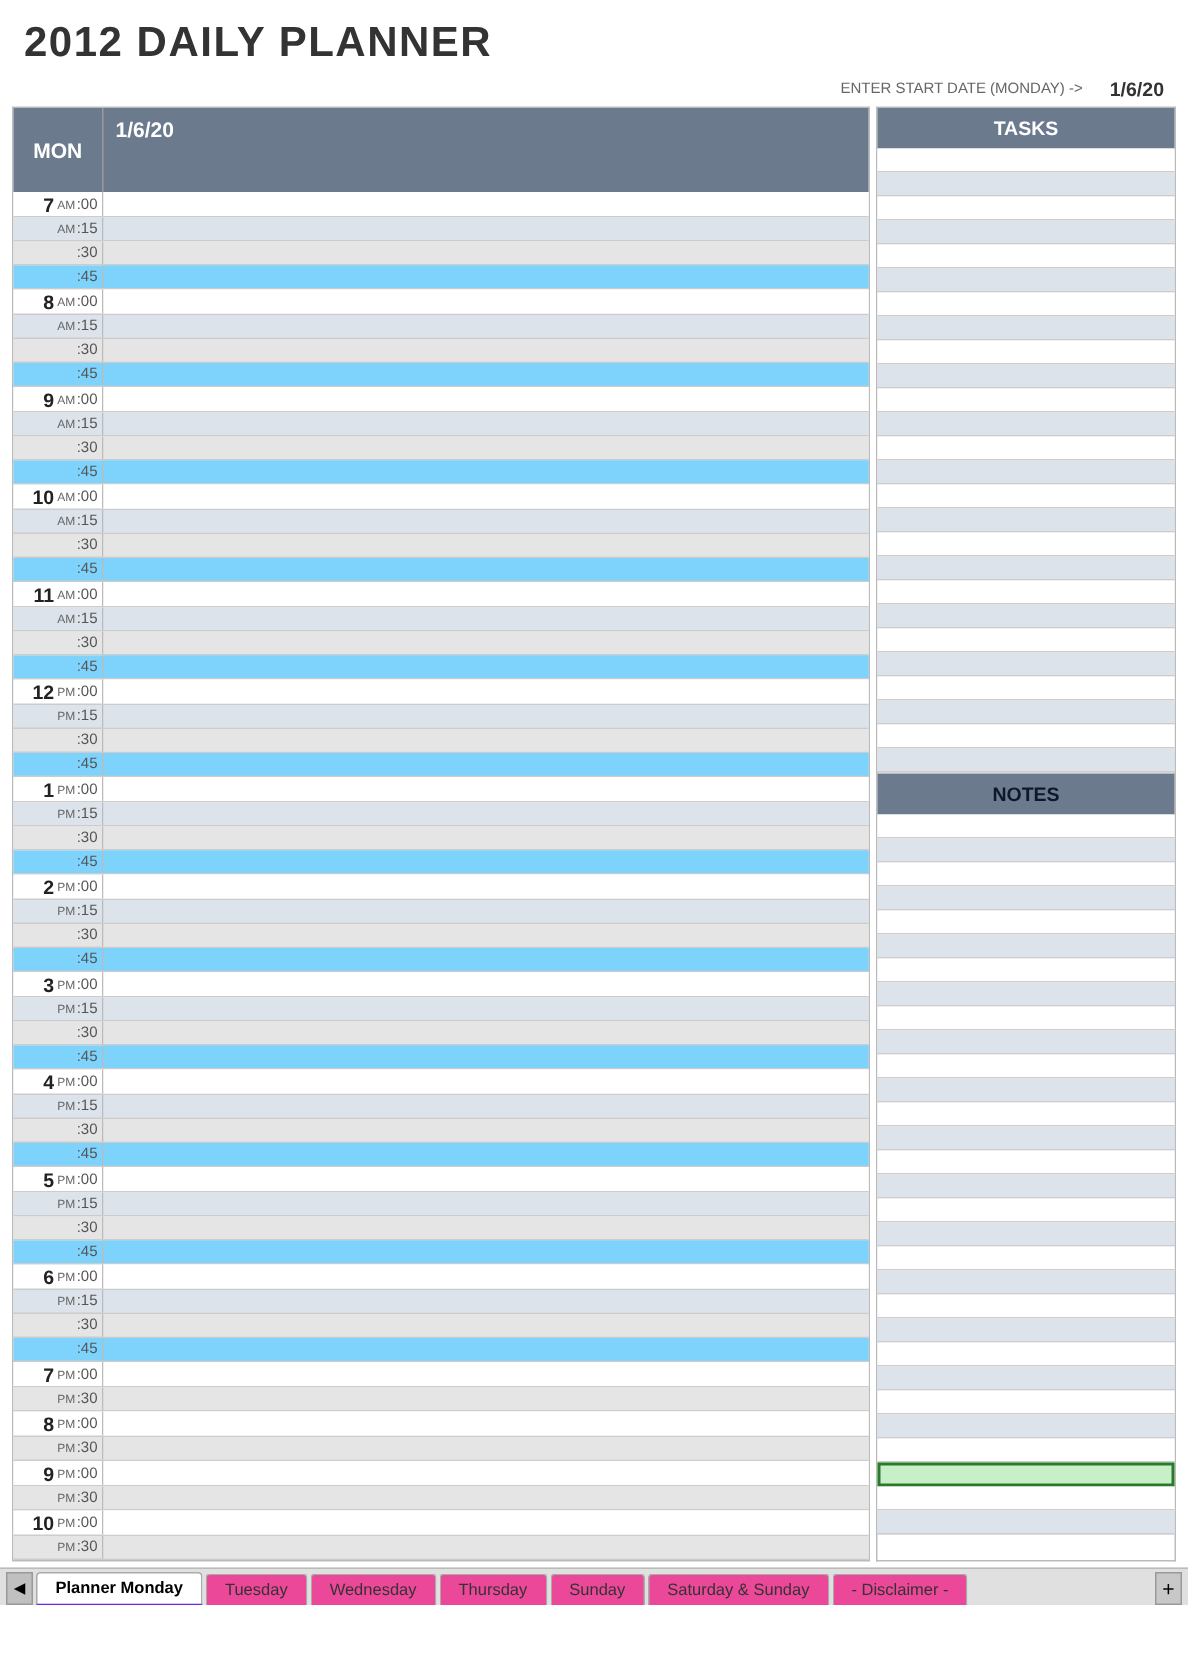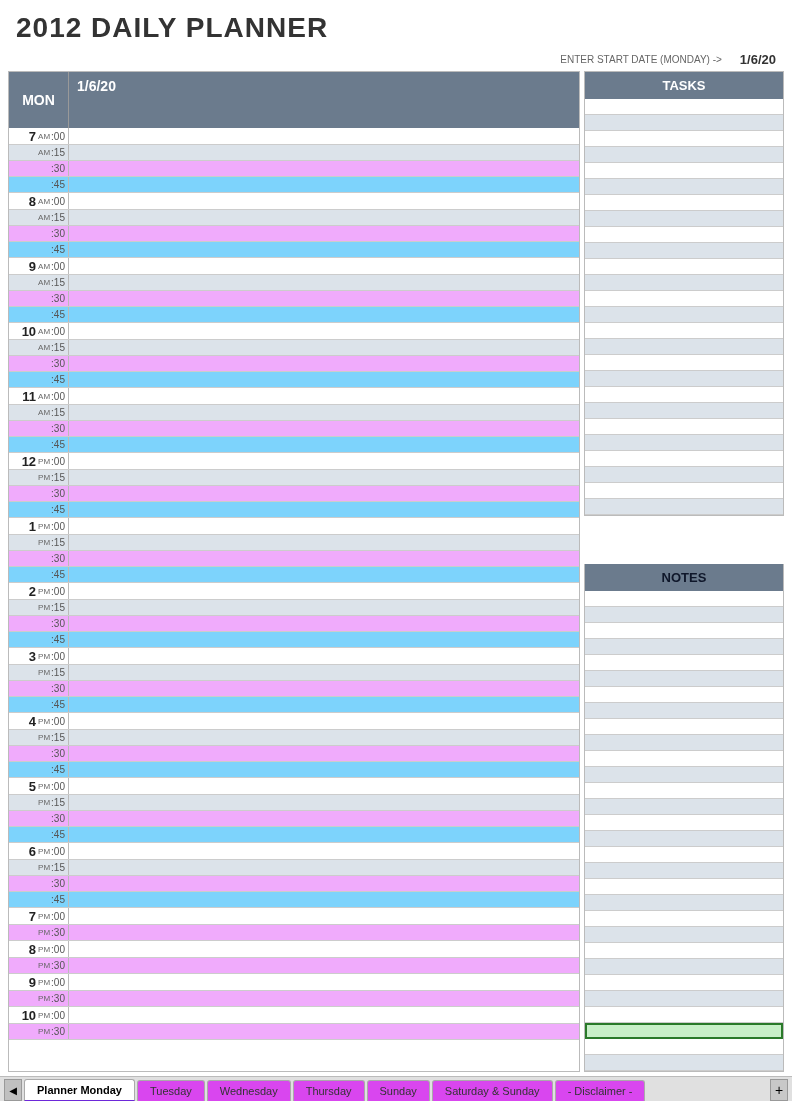--- a/index.html
+++ b/index.html
@@ -66,21 +66,21 @@
 
     .time-row {
       display: grid;
       grid-template-columns: 60px 1fr;
       border-bottom: 1px solid #ccc;
       min-height: 16px;
     }
 
     .time-row.hour-row { background: #fff; min-height: 17px; }
     .time-row.quarter-row { background: #dce3ea; min-height: 16px; }
-    .time-row.half-row { background: #f0abfc; min-height: 16px; }
+    .time-row.half-row { background: #e5e5e5; min-height: 16px; }
     .time-row.three-quarter-row { background: #7dd3fc; min-height: 16px; }
 
     .time-label-cell {
       display: flex;
       align-items: center;
       justify-content: flex-end;
       border-right: 1px solid #bbb;
       padding-right: 3px;
       font-size: 10px;
       color: #444;
@@ -107,21 +107,20 @@
 
     .time-content-cell {
       background: inherit;
     }
 
     .side-col {
       width: 200px;
       margin-left: 4px;
       display: flex;
       flex-direction: column;
-      gap: 48px;
     }
 
     .tasks-section {
       border: 1px solid #bbb;
       margin-bottom: 0;
     }
 
     .tasks-header {
       background: #6b7b8d;
       color: #fff;
@@ -186,21 +185,21 @@
       align-items: center;
       justify-content: center;
     }
 
     .tab {
       padding: 4px 12px;
       font-size: 11px;
       border: 1px solid #aaa;
       border-bottom: none;
       cursor: pointer;
-      background: #d946ef;
+      background: #ec4899;
       border-radius: 3px 3px 0 0;
       color: #333;
       white-space: nowrap;
     }
 
     .tab.active {
       background: #fff;
       border-bottom: 1px solid #6d28d9;
       font-weight: bold;
       color: #000;

